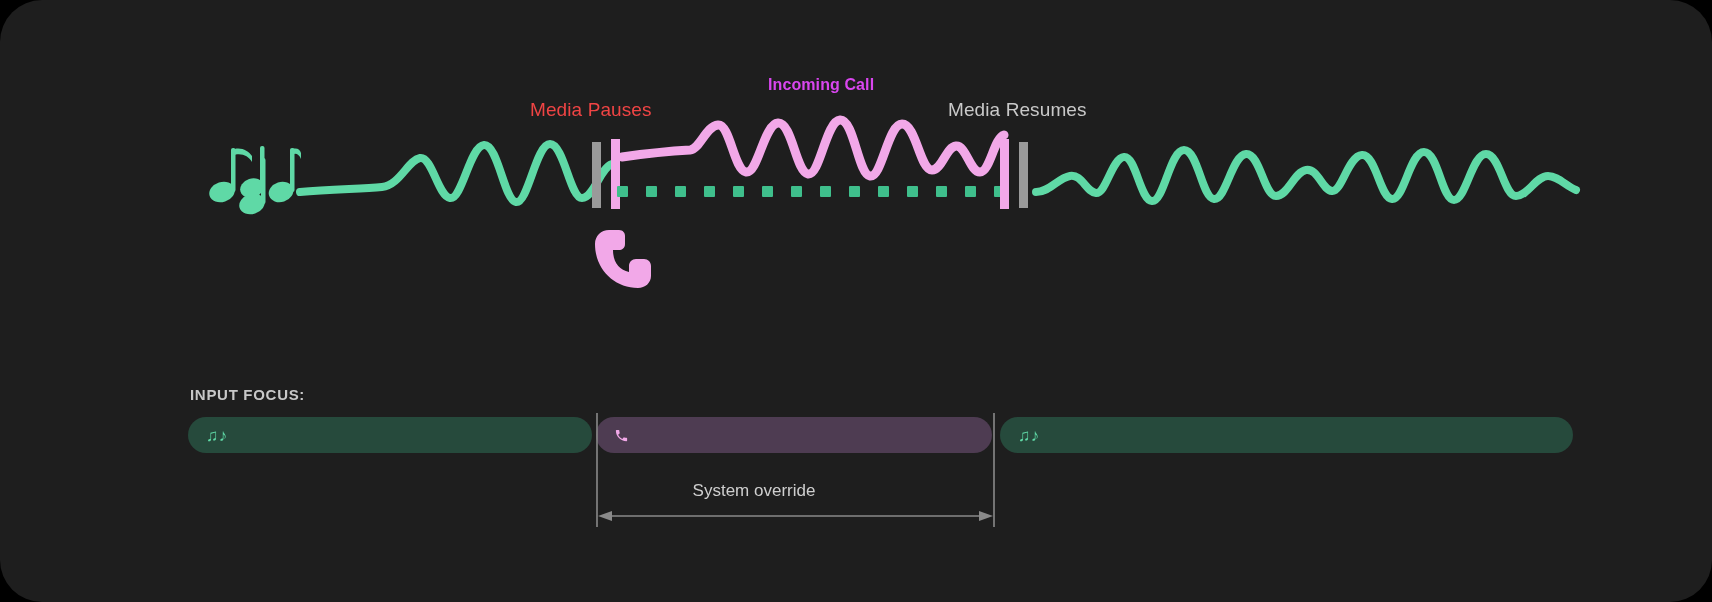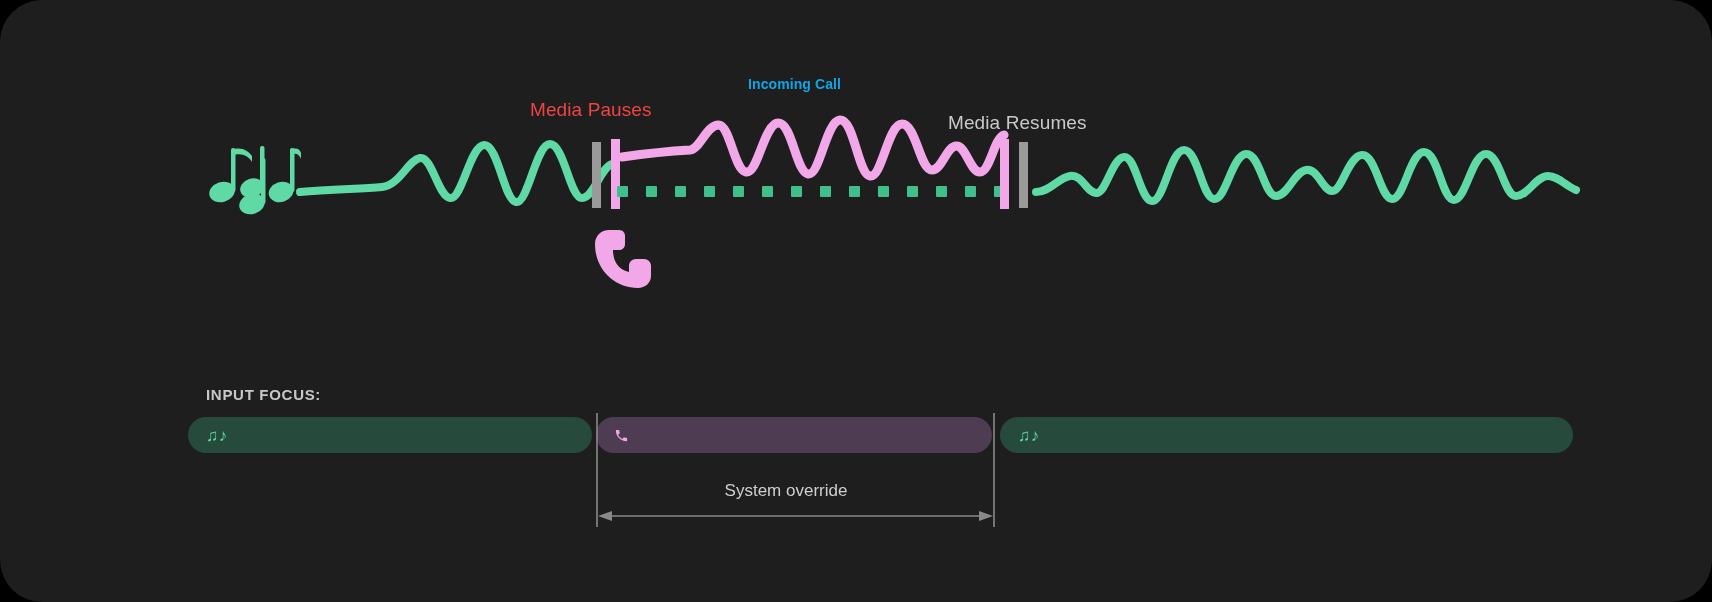--- a/index.html
+++ b/index.html
@@ -51,43 +51,42 @@
   #label-media-pauses {
     left: 530px;
     top: 99px;
     color: #ef4444;
   }
 
   #label-media-resumes {
     left: 948px;
     top: 99px;
     color: #c9c9c9;
-    margin-top: 13px;
   }
 
   #label-incoming-call {
-    left: 748px;
+    left: 768px;
     top: 76px;
-    color: #0ea5e9;
+    color: #d946ef;
     font-weight: 700;
-    font-size: 14px;
+    font-size: 16px;
   }
 
   
   #focus-section {
     position: absolute;
     left: 0;
     top: 0;
     width: 1712px;
     height: 602px;
   }
 
   #focus-title {
     position: absolute;
-    left: 206px;
+    left: 190px;
     top: 386px;
     font-size: 15px;
     font-weight: 700;
     letter-spacing: 0.7px;
     color: #c8c8c8;
   }
 
   .focus-bar {
     position: absolute;
     top: 417px;
@@ -120,21 +119,21 @@
 
   #focus-bar-media-right {
     left: 1000px;
     width: 573px;
     background: #264a3c;
   }
   #focus-bar-media-right .bar-icon { color: #5fd9a6; }
 
   #override-caption {
     position: absolute;
-    left: 628px;
+    left: 596px;
     width: 316px;
     top: 481px;
     text-align: center;
     font-size: 17px;
     color: #cfcfcf;
   }
 
   svg { display: block; }
 </style>
 </head>

